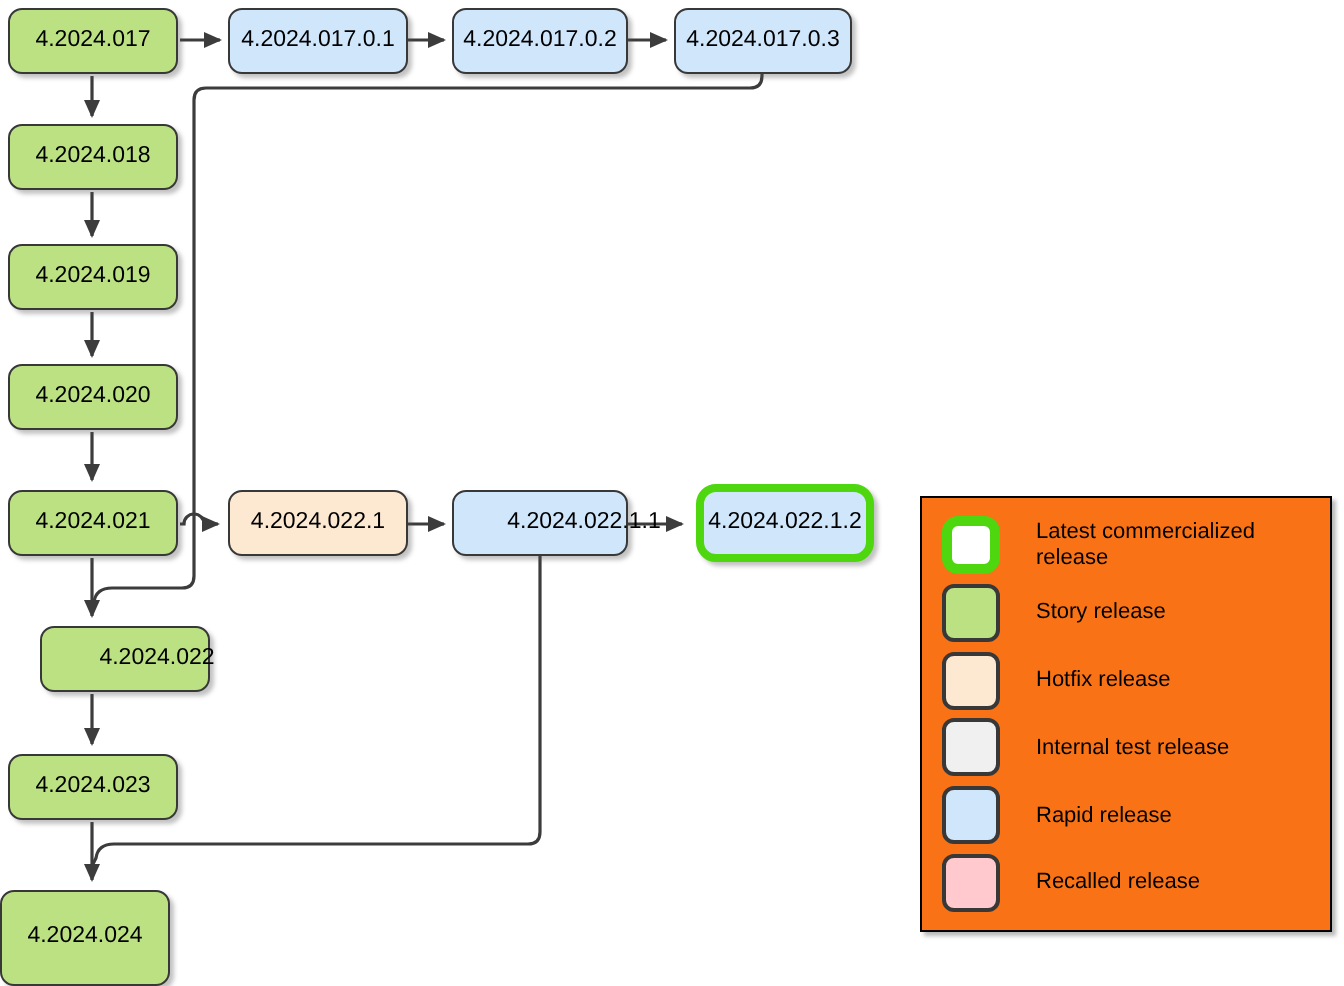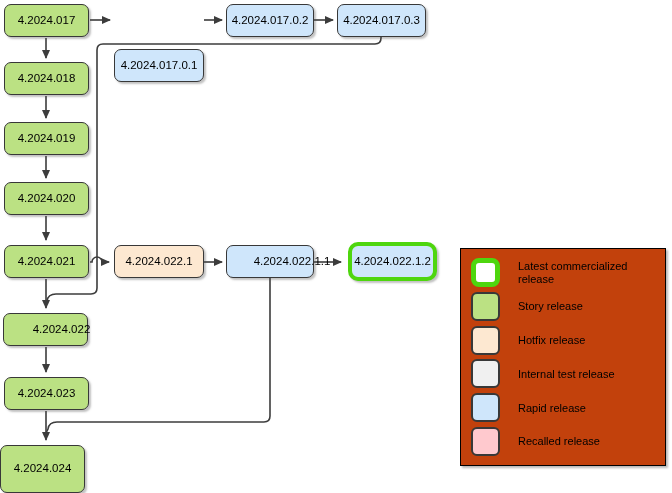--- a/index.html
+++ b/index.html
@@ -20,21 +20,21 @@
   }
   .node.story{background:var(--story_fill);}
   .node.hotfix{background:var(--hotfix_fill);}
   .node.rapid{background:var(--rapid_fill);}
   .node.latest{
     background:var(--rapid_fill);
     border:4.5px solid var(--latest_border);border-radius:10px;
   }
   #legend{
     position:absolute;z-index:2;left:460px;top:248px;width:206px;height:218px;
-    box-sizing:border-box;background:#c2410c;border:1px solid #000;
+    box-sizing:border-box;background:#f97316;border:1px solid #000;
     box-shadow:2px 2px 2px rgba(80,80,80,0.4);
     display:flex;flex-direction:column;justify-content:space-between;
     padding:9px 10px;
   }
   .legend-row{display:flex;align-items:center;gap:18px;height:29px;}
   .swatch{
     box-sizing:border-box;width:29px;height:29px;flex:0 0 29px;
     border:2px solid var(--node_border);border-radius:6px;background:#fff;
   }
   .swatch.latest{border:5px solid var(--latest_border);border-radius:8px;background:#fff;}
@@ -86,31 +86,31 @@
     </div>
   <div class="node story" style="left:4px;top:122px;width:85px;height:33px;">
       <span>4.2024.019</span>
     </div>
   <div class="node story" style="left:4px;top:182px;width:85px;height:33px;">
       <span>4.2024.020</span>
     </div>
   <div class="node story" style="left:4px;top:245px;width:85px;height:33px;">
       <span>4.2024.021</span>
     </div>
-  <div class="node story" style="left:3px;top:313px;width:85px;height:33px;padding-left:32px;">
+  <div class="node story" style="left:20px;top:313px;width:85px;height:33px;padding-left:32px;">
       <span>4.2024.022</span>
     </div>
   <div class="node story" style="left:4px;top:377px;width:85px;height:33px;">
       <span>4.2024.023</span>
     </div>
   <div class="node story" style="left:0;top:445px;width:85px;height:48px;">
       <span>4.2024.024</span>
     </div>
 
-  <div class="node rapid" style="left:114px;top:4px;width:90px;height:33px;margin-top:45px;">
+  <div class="node rapid" style="left:114px;top:4px;width:90px;height:33px;">
       <span>4.2024.017.0.1</span>
     </div>
   <div class="node rapid" style="left:226px;top:4px;width:88px;height:33px;">
       <span>4.2024.017.0.2</span>
     </div>
   <div class="node rapid" style="left:337px;top:4px;width:89px;height:33px;">
       <span>4.2024.017.0.3</span>
     </div>
 
   <div class="node hotfix" style="left:114px;top:245px;width:90px;height:33px;text-align:center;">

